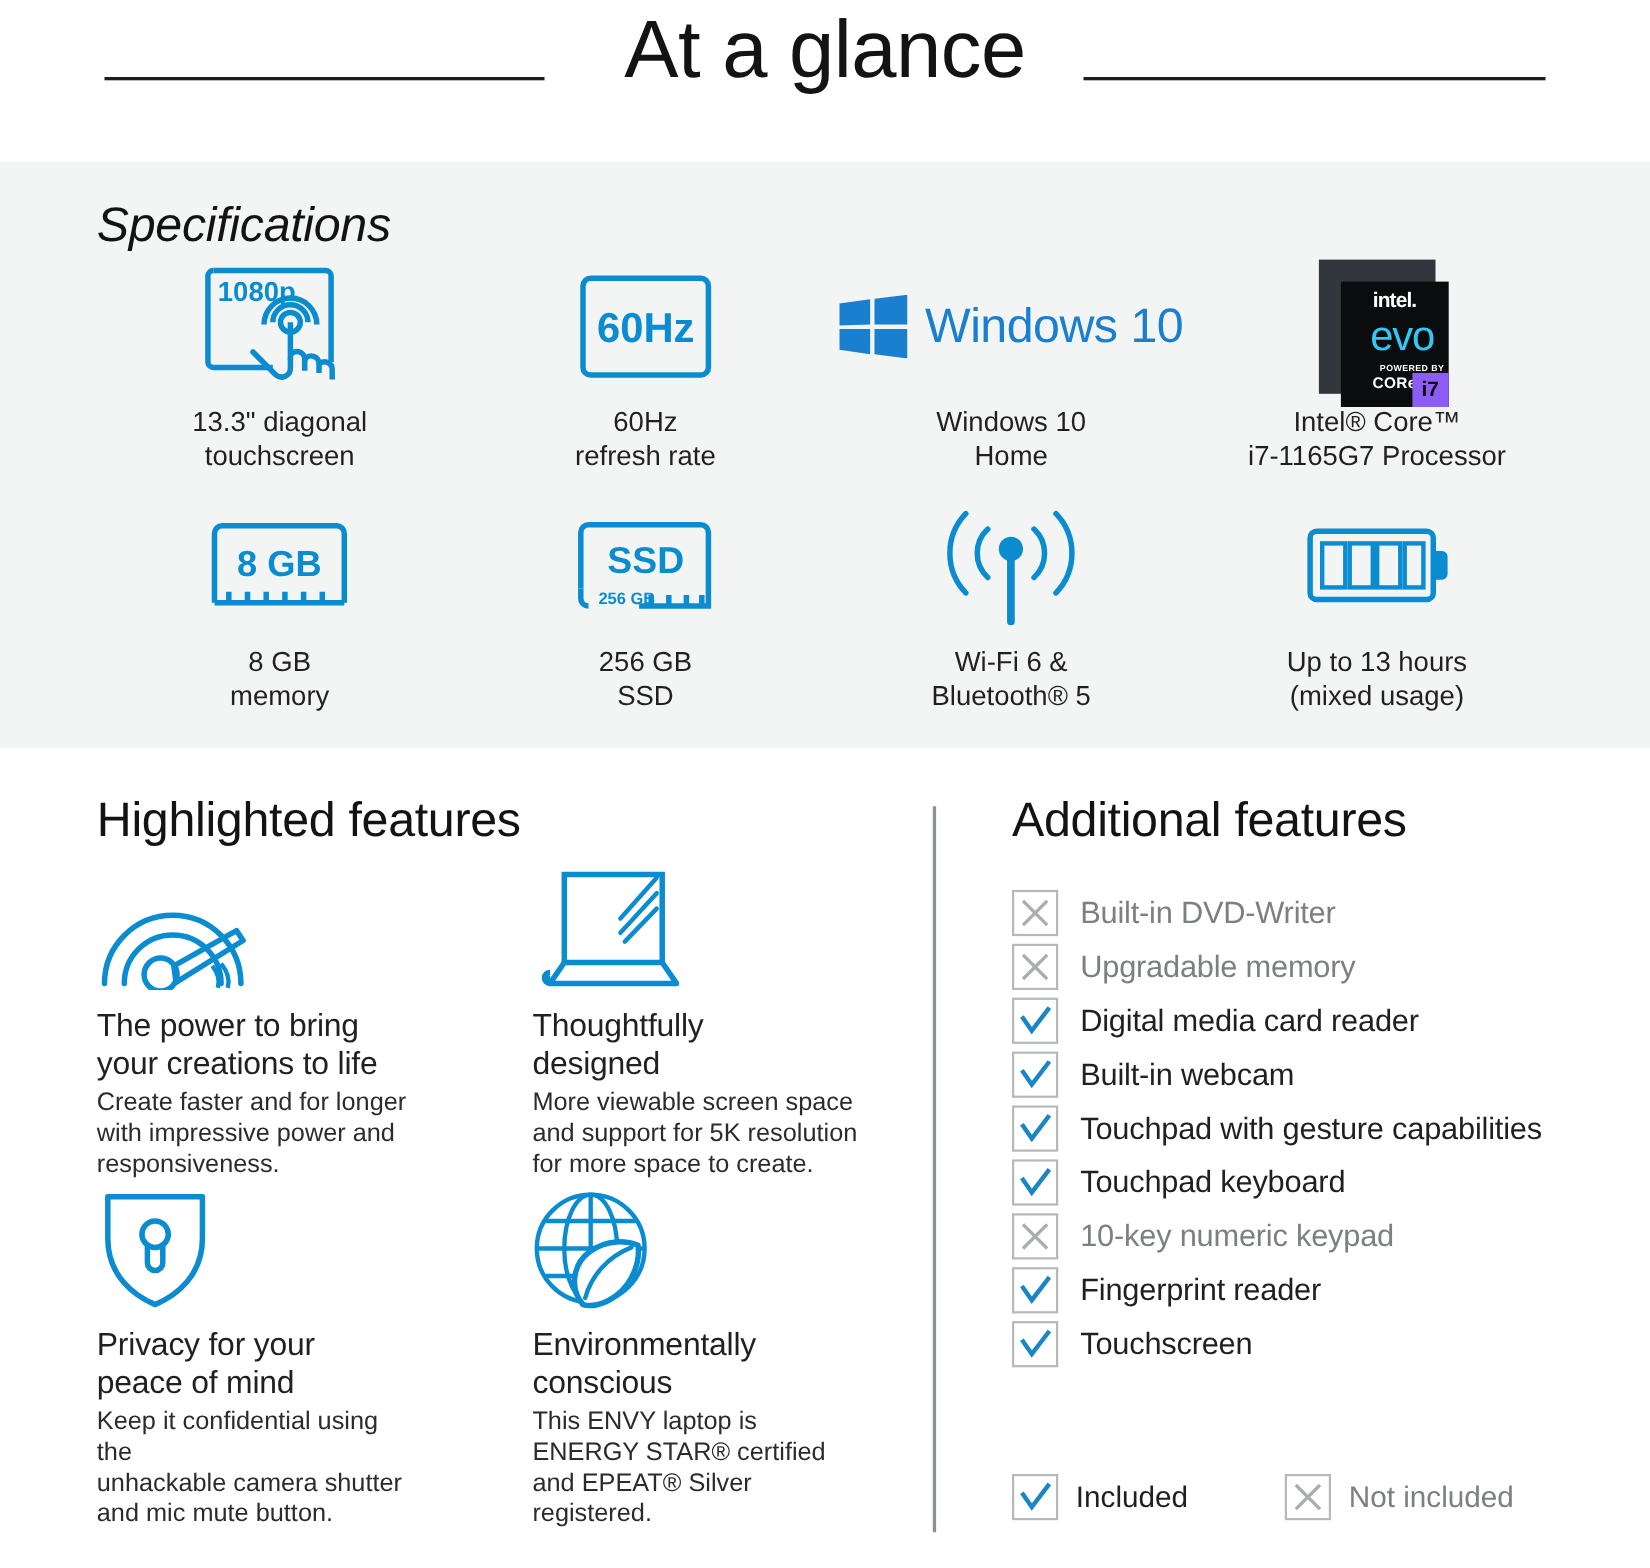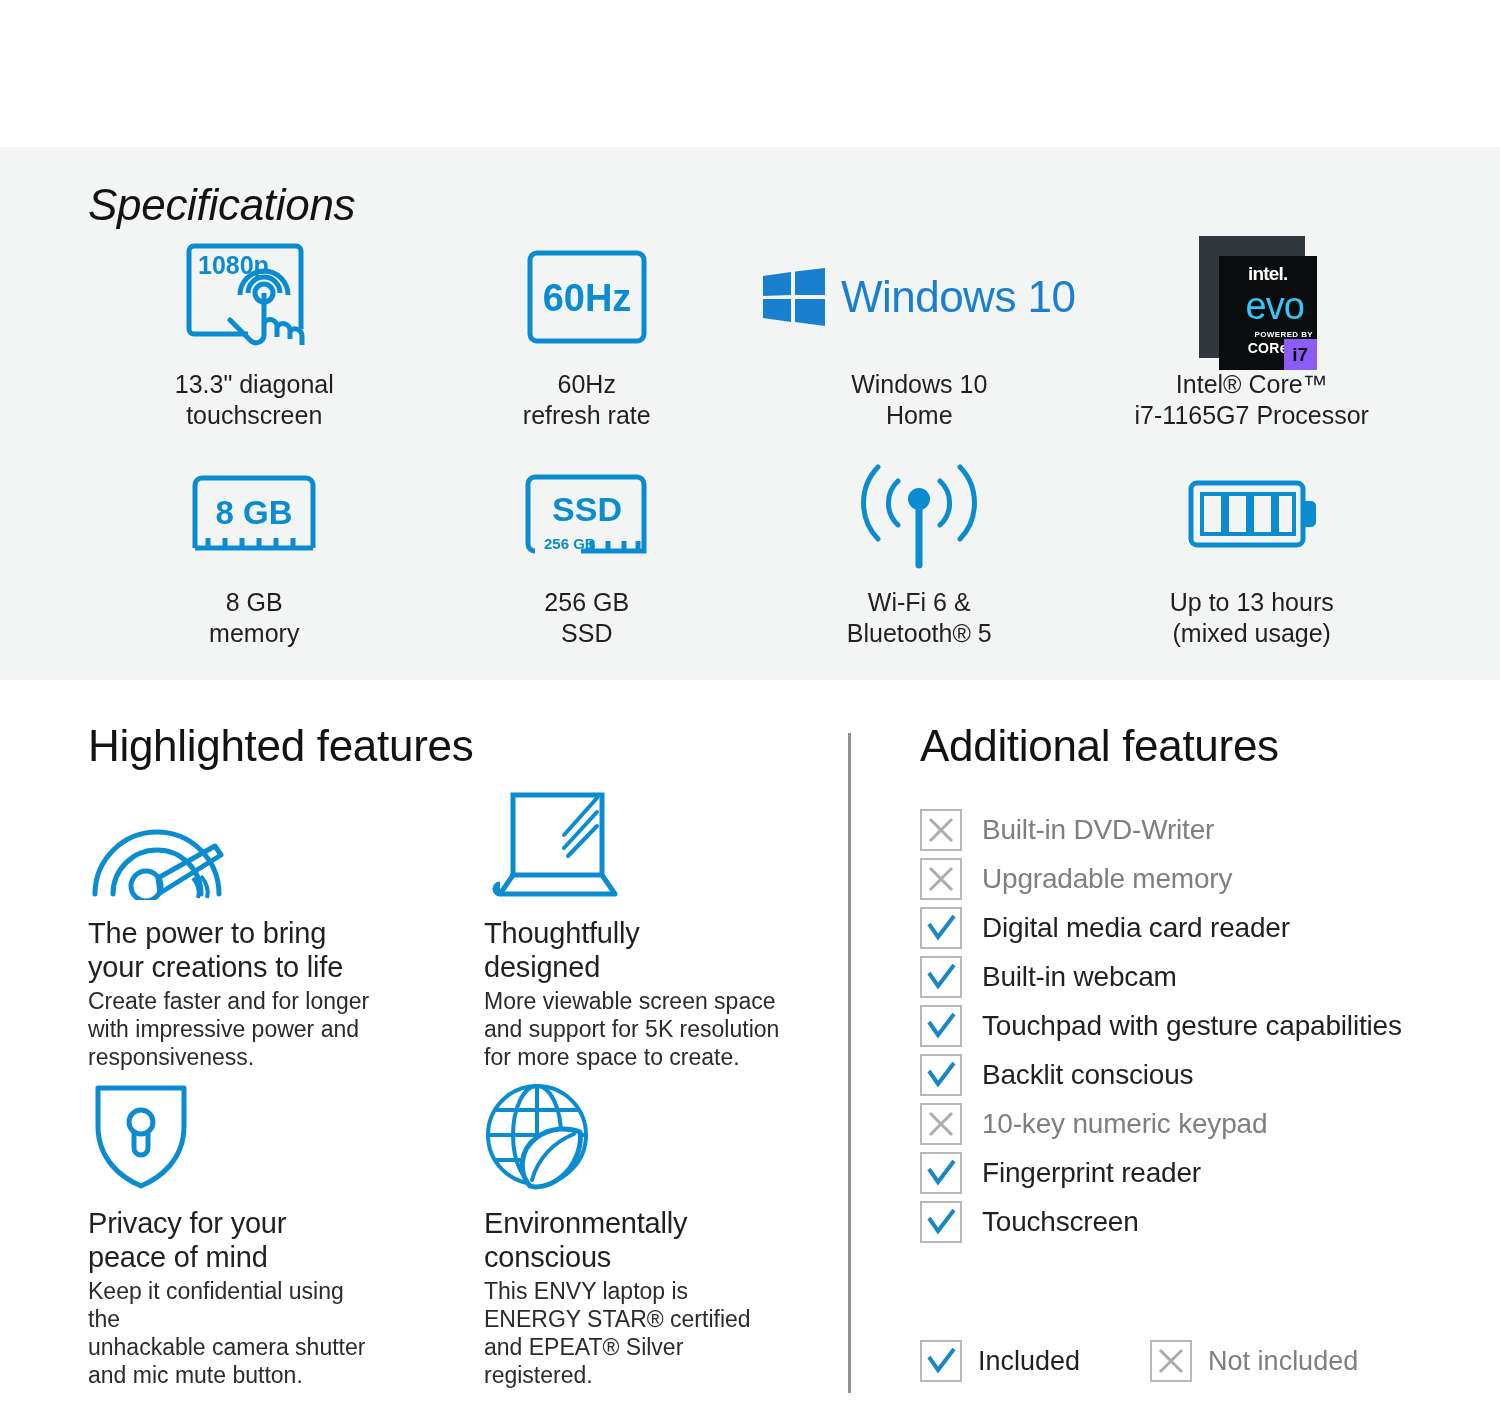--- a/index.html
+++ b/index.html
@@ -98,21 +98,21 @@
 
   .box {
     width: 42px; height: 42px; flex: 0 0 42px;
     border: 2px solid #b6b9b9; background: #fff;
     position: relative;
   }
   .box svg { position: absolute; top: 0; left: 0; }
 
   .legend {
     position: absolute; top: 660px; left: 920px;
-    display: flex; align-items: center;
+    display: flex; align-items: center; gap: 18px;
   }
   .legend-item { display: flex; align-items: center; }
   .legend-item + .legend-item { margin-left: 30px; padding-left: 40px; }
   .legend-text { margin-left: 16px; font-size: 27px; line-height: 32px; }
   .legend-text.on  { color: #211f1f; }
   .legend-text.off { color: #7d8080; }
 
   
   .intel-badge {
     width: 106px; height: 122px; background: #31373d;
@@ -148,20 +148,25 @@
   .win-text {
     margin-left: 16px; color: #1b7fd0;
     font-size: 44px; font-weight: 400; letter-spacing: -0.5px;
   }
 </style>
 </head>
 <body>
 
 <div class="page">
 
+  <div class="header">
+    <div class="rule rule-left"></div>
+    <div class="header-title">At a glance</div>
+    <div class="rule rule-right"></div>
+  </div>
 
   <div class="specs-panel">
     <div class="section-title specs-title">Specifications</div>
 
     <div class="specs-grid">
 
       <div class="spec-cell">
         <div class="spec-icon">
           <svg width="136" height="112" viewBox="0 0 136 112">
             <path d="M8 5 H110 a5 5 0 0 1 5 5 V88" fill="none" stroke="#0c8cd0" stroke-width="5"></path>
@@ -410,21 +415,21 @@
         </div>
         <div class="af-text on">Touchpad with gesture capabilities</div>
       </div>
 
       <div class="af-row">
         <div class="box">
           <svg width="38" height="38" viewBox="0 0 38 38">
               <path d="M7 15 L16 28 L32 7" fill="none" stroke="#1b86c6" stroke-width="4"></path>
             </svg>
         </div>
-        <div class="af-text on">Backlit conscious</div>
+        <div class="af-text on">Touchpad keyboard</div>
       </div>
 
       <div class="af-row">
         <div class="box">
           <svg width="38" height="38" viewBox="0 0 38 38">
               <path d="M8 8 L30 30 M30 8 L8 30" stroke="#aaadad" stroke-width="3"></path>
             </svg>
         </div>
         <div class="af-text off">10-key numeric keypad</div>
       </div>

